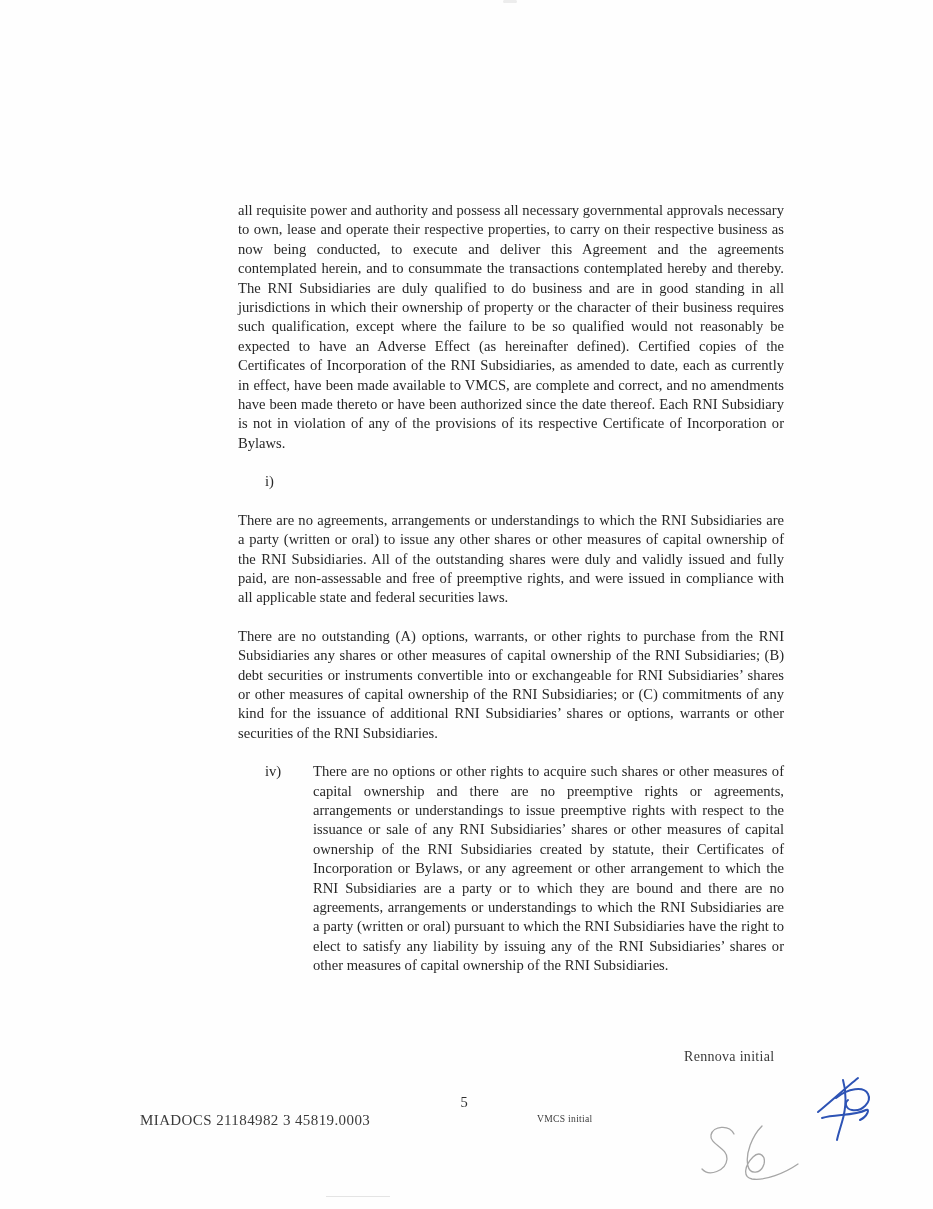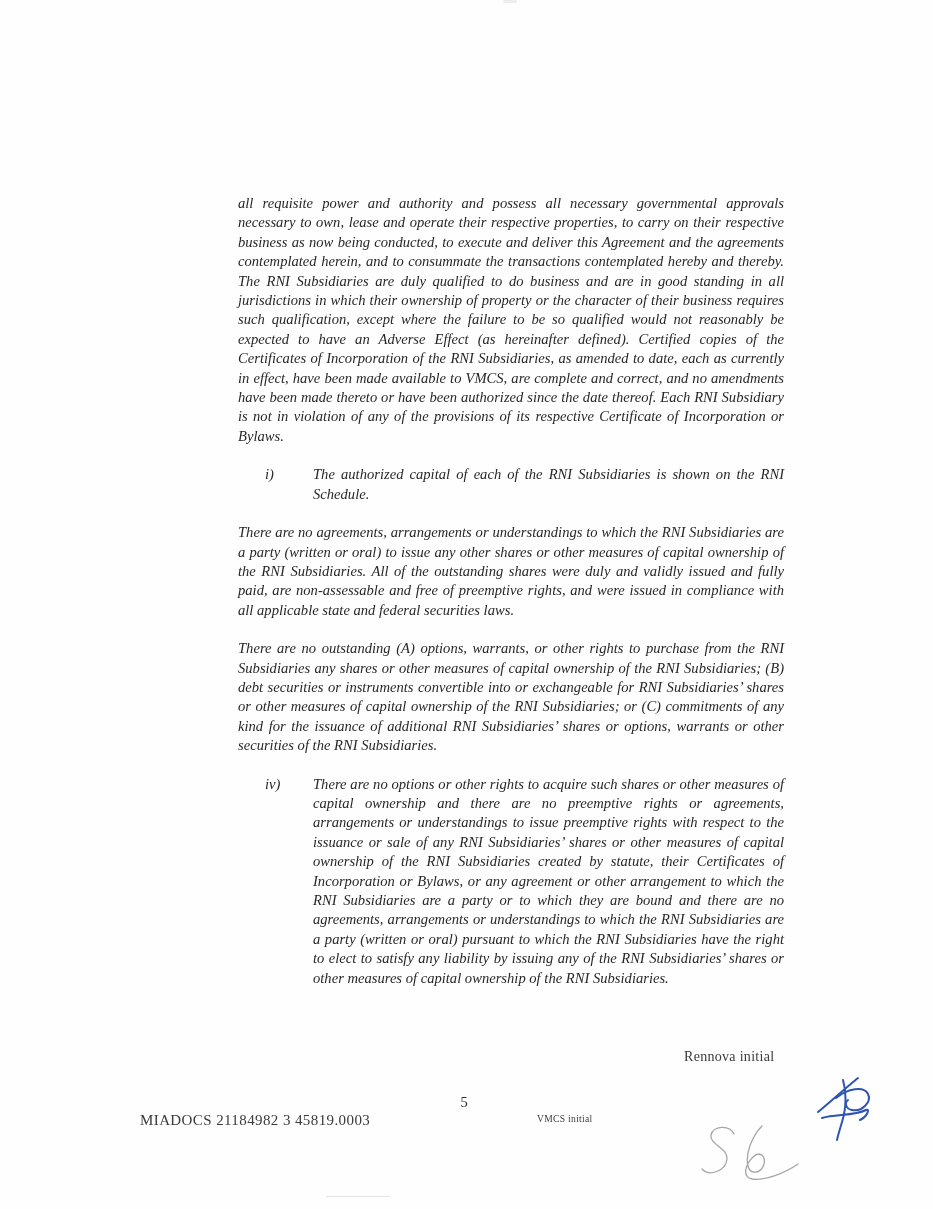--- a/index.html
+++ b/index.html
@@ -12,26 +12,25 @@
     width: 933px;
     height: 1209px;
     background: #fefefe;
     font-family: "Liberation Serif", serif;
     color: #272727;
     overflow: hidden;
   }
   .body-text {
     position: absolute;
     left: 238px;
-    top: 194px;
+    top: 201px;
     width: 546px;
     font-size: 14.6px;
     line-height: 19.4px;
     text-align: justify;
-    font-style: italic;
   }
   .intro-para {
     margin: 0;
   }
   .clause-list {
     margin-top: 16px;
   }
   .clause-item {
     display: flex;
     margin-top: 19px;
@@ -117,21 +116,20 @@
 
 <div class="page">
 
   <div class="body-text">
     <p class="intro-para">all requisite power and authority and possess all necessary governmental approvals necessary to own, lease and operate their respective properties, to carry on their respective business as now being conducted, to execute and deliver this Agreement and the agreements contemplated herein, and to consummate the transactions contemplated hereby and thereby. The RNI Subsidiaries are duly qualified to do business and are in good standing in all jurisdictions in which their ownership of property or the character of their business requires such qualification, except where the failure to be so qualified would not reasonably be expected to have an Adverse Effect (as hereinafter defined). Certified copies of the Certificates of Incorporation of the RNI Subsidiaries, as amended to date, each as currently in effect, have been made available to VMCS, are complete and correct, and no amendments have been made thereto or have been authorized since the date thereof.  Each RNI Subsidiary is not in violation of any of the provisions of its respective Certificate of Incorporation or Bylaws.</p>
 
     <div class="clause-list">
 
       <div class="clause-item">
         <span class="clause-marker">i)</span>
-        <span class="clause-text">The authorized capital of each of the RNI Subsidiaries is shown on the RNI Schedule.</span>
       </div>
 
       <div class="clause-item">
         <span class="clause-text">There are no agreements, arrangements or understandings to which the RNI Subsidiaries are a party (written or oral) to issue any other shares or other measures of capital ownership of the RNI Subsidiaries. All of the outstanding shares were duly and validly issued and fully paid, are non-assessable and free of preemptive rights, and were issued in compliance with all applicable state and federal securities laws.</span>
       </div>
 
       <div class="clause-item">
         <span class="clause-text">There are no outstanding (A) options, warrants, or other rights to purchase from the RNI Subsidiaries any shares or other measures of capital ownership of the RNI Subsidiaries; (B) debt securities or instruments convertible into or exchangeable for RNI Subsidiaries’ shares or other measures of capital ownership of the RNI Subsidiaries; or (C) commitments of any kind for the issuance of additional RNI Subsidiaries’ shares or options, warrants or other securities of the RNI Subsidiaries.</span>
       </div>
 

